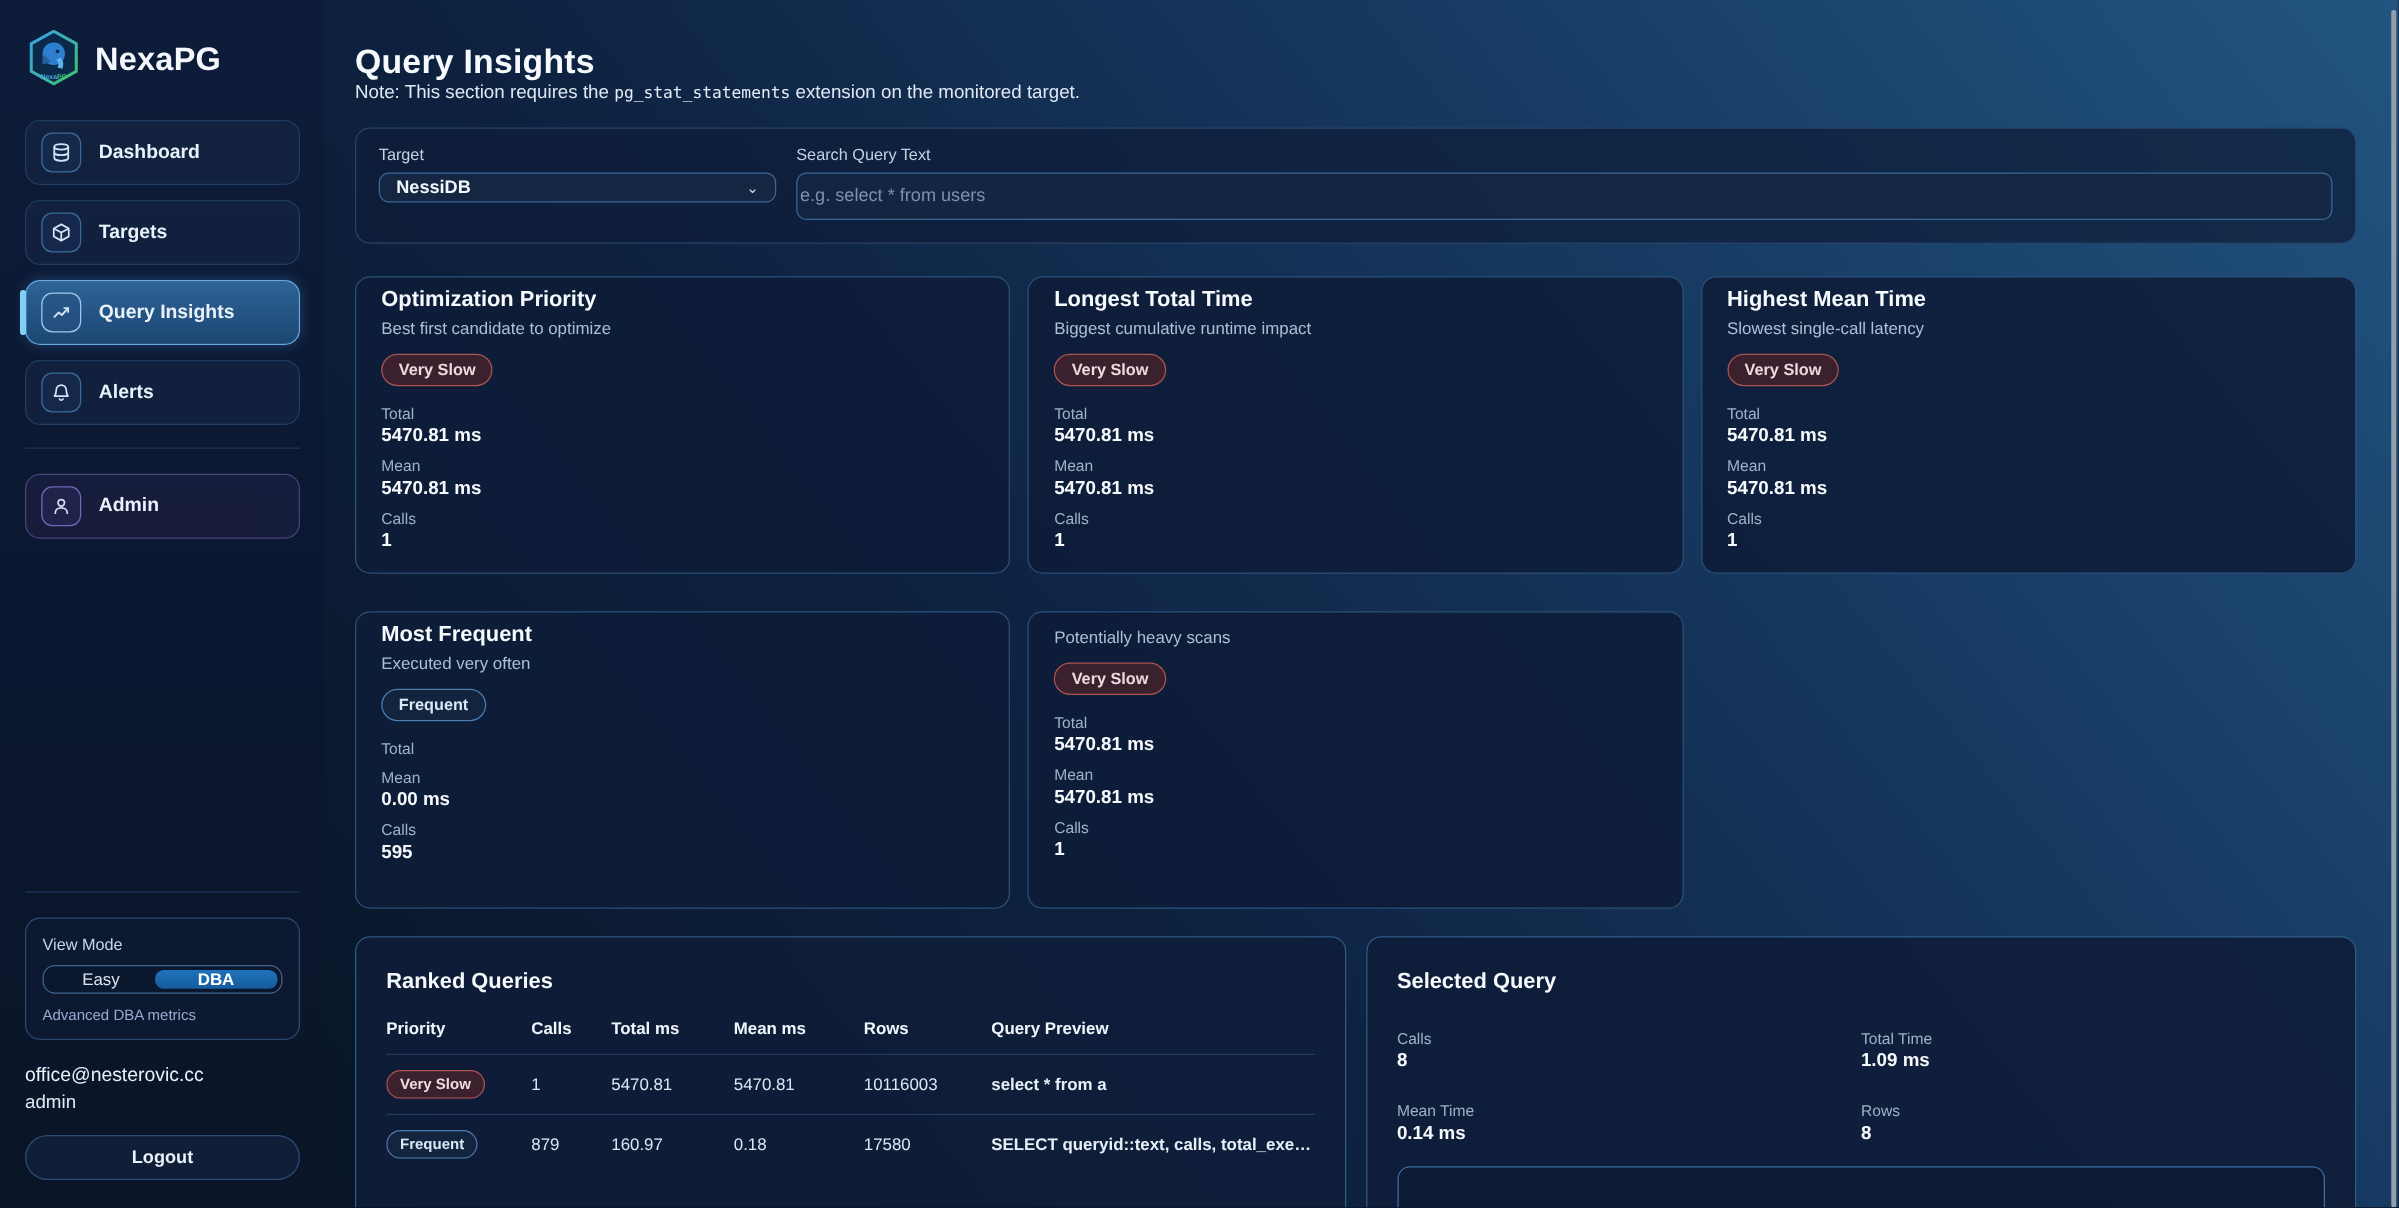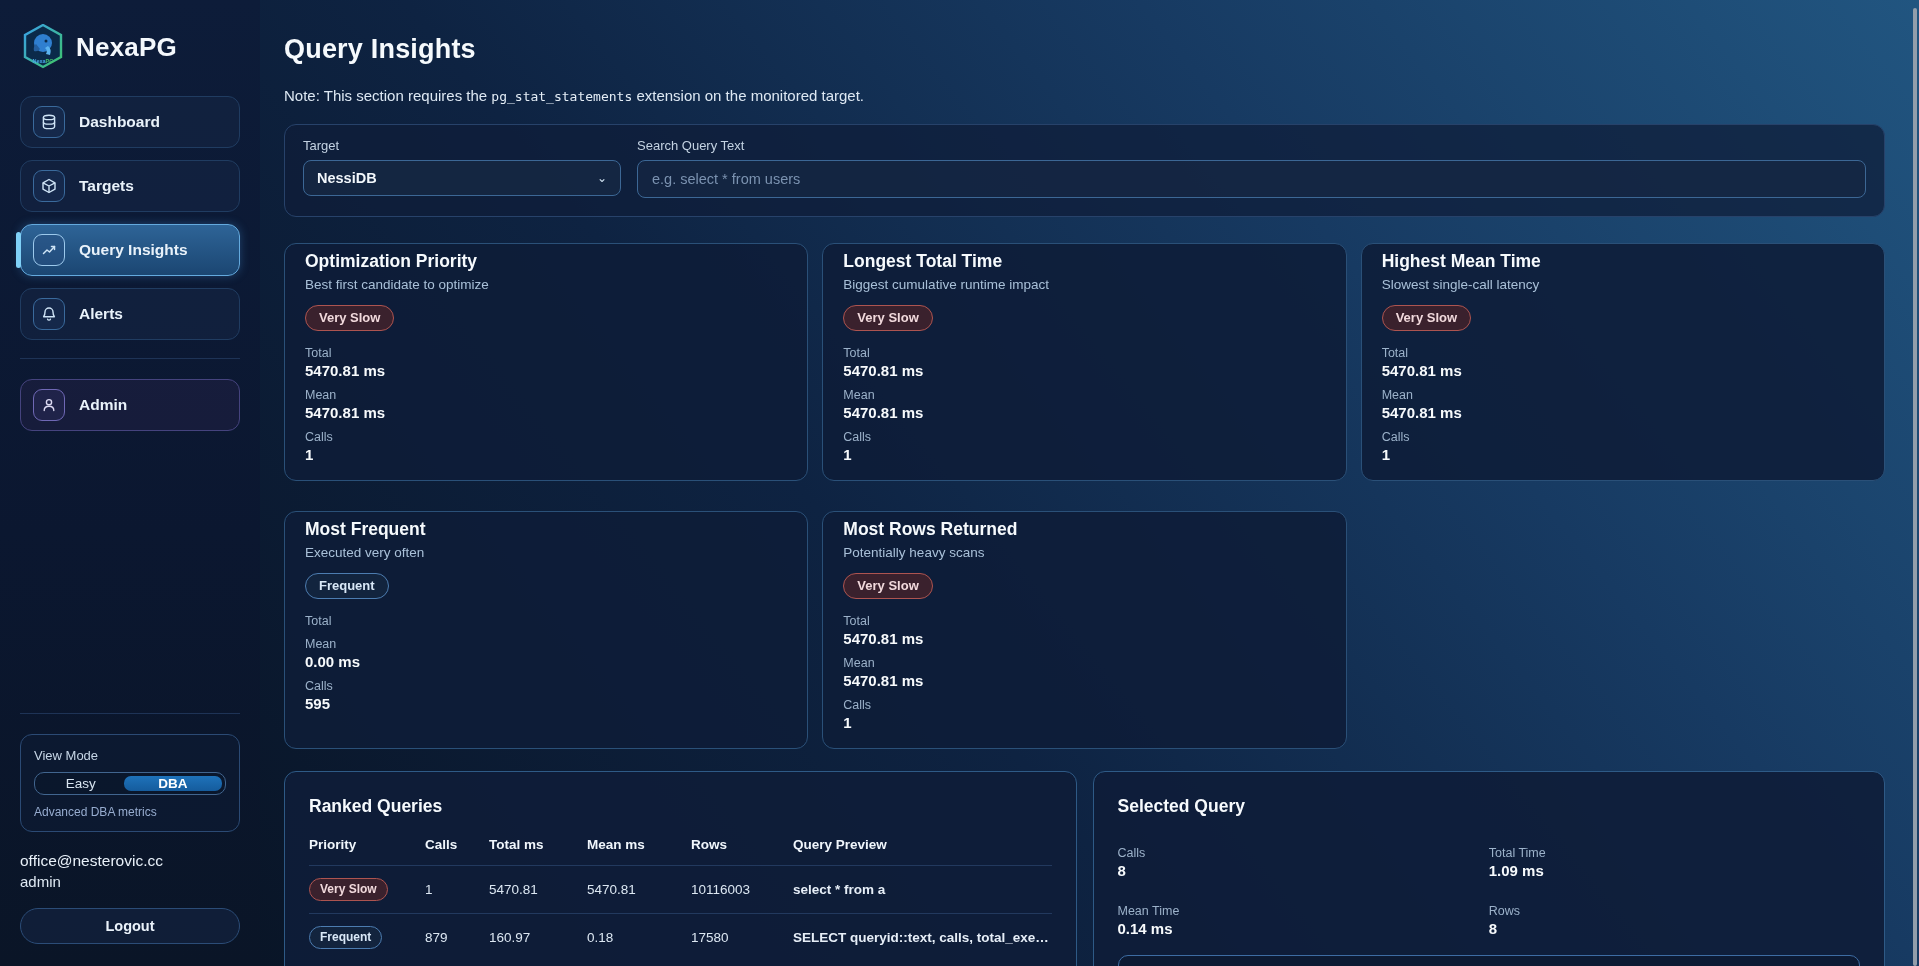--- a/index.html
+++ b/index.html
@@ -79,45 +79,45 @@
     background:rgba(18,32,60,.8); color:#eaf2fa;
     font-size:14.5px; font-weight:600; font-family:inherit; cursor:pointer;
   }
   
   .main {
     flex:1; height:966px; overflow:hidden; position:relative;
     background:linear-gradient(231deg,#215580 0%,#173a62 32%,#0e2342 62%,#091527 100%);
     padding:34px 34px 0 24px;
   }
   .page-title { font-size:27px; font-weight:700; color:#f6fafd; letter-spacing:.2px; }
-  .page-note { margin-top:22px; font-size:15px; color:#dde8f3; }
+  .page-note { font-size:15px; color:#dde8f3; }
   .page-note code {
     font-family:"DejaVu Sans Mono", monospace; font-size:13px; color:#e4edf6;
   }
   .filter-panel {
     margin-top:20px; border:1px solid #27426a; border-radius:12px;
     background:rgba(15,29,57,.75);
     padding:13px 18px 18px 18px;
     display:flex; gap:16px;
   }
   .field-label { font-size:13px; color:#c3d2e2; margin-bottom:7px; }
   .target-group { width:318px; }
   .search-group { flex:1; }
   .select-box {
-    height:36px; border:1px solid #3c6795; border-radius:8px;
+    height:24px; border:1px solid #3c6795; border-radius:8px;
     background:rgba(21,39,67,.9);
     display:flex; align-items:center; justify-content:space-between;
     padding:0 13px; cursor:pointer;
   }
   .select-value { font-size:14.5px; font-weight:600; color:#f2f7fb; }
   .chevron { font-size:12px; color:#cfe0ef; }
   .search-input {
     width:100%; height:38px; border:1px solid #3c6795; border-radius:8px;
     background:rgba(21,39,67,.75); color:#e8f1fa; font-size:14.5px;
-    padding:0 14px; font-family:inherit; outline:none;
+    padding:0 2px; font-family:inherit; outline:none;
   }
   .search-input::placeholder { color:#7b92b0; }
   
   .cards-row { margin-top:26px; display:grid; grid-template-columns:repeat(3,1fr); gap:14px; }
   .cards-row.second { margin-top:30px; }
   .metric-card {
     border:1px solid #2a5078; border-radius:12px;
     background:rgba(14,29,56,.88);
     padding:7px 20px; height:238px;
   }
@@ -324,21 +324,20 @@
       <div class="card-subtitle">Executed very often</div>
       <div><span class="badge" data-type="info">Frequent</span></div>
       <div class="stat-label">Total</div>
       <div class="stat-label">Mean</div>
       <div class="stat-value">0.00 ms</div>
       <div class="stat-label">Calls</div>
       <div class="stat-value">595</div>
     </div>
 
     <div class="metric-card">
-      <div class="card-title">Most Rows Returned</div>
       <div class="card-subtitle">Potentially heavy scans</div>
       <div><span class="badge" data-type="danger">Very Slow</span></div>
       <div class="stat-label">Total</div>
       <div class="stat-value">5470.81 ms</div>
       <div class="stat-label">Mean</div>
       <div class="stat-value">5470.81 ms</div>
       <div class="stat-label">Calls</div>
       <div class="stat-value">1</div>
     </div>
 

